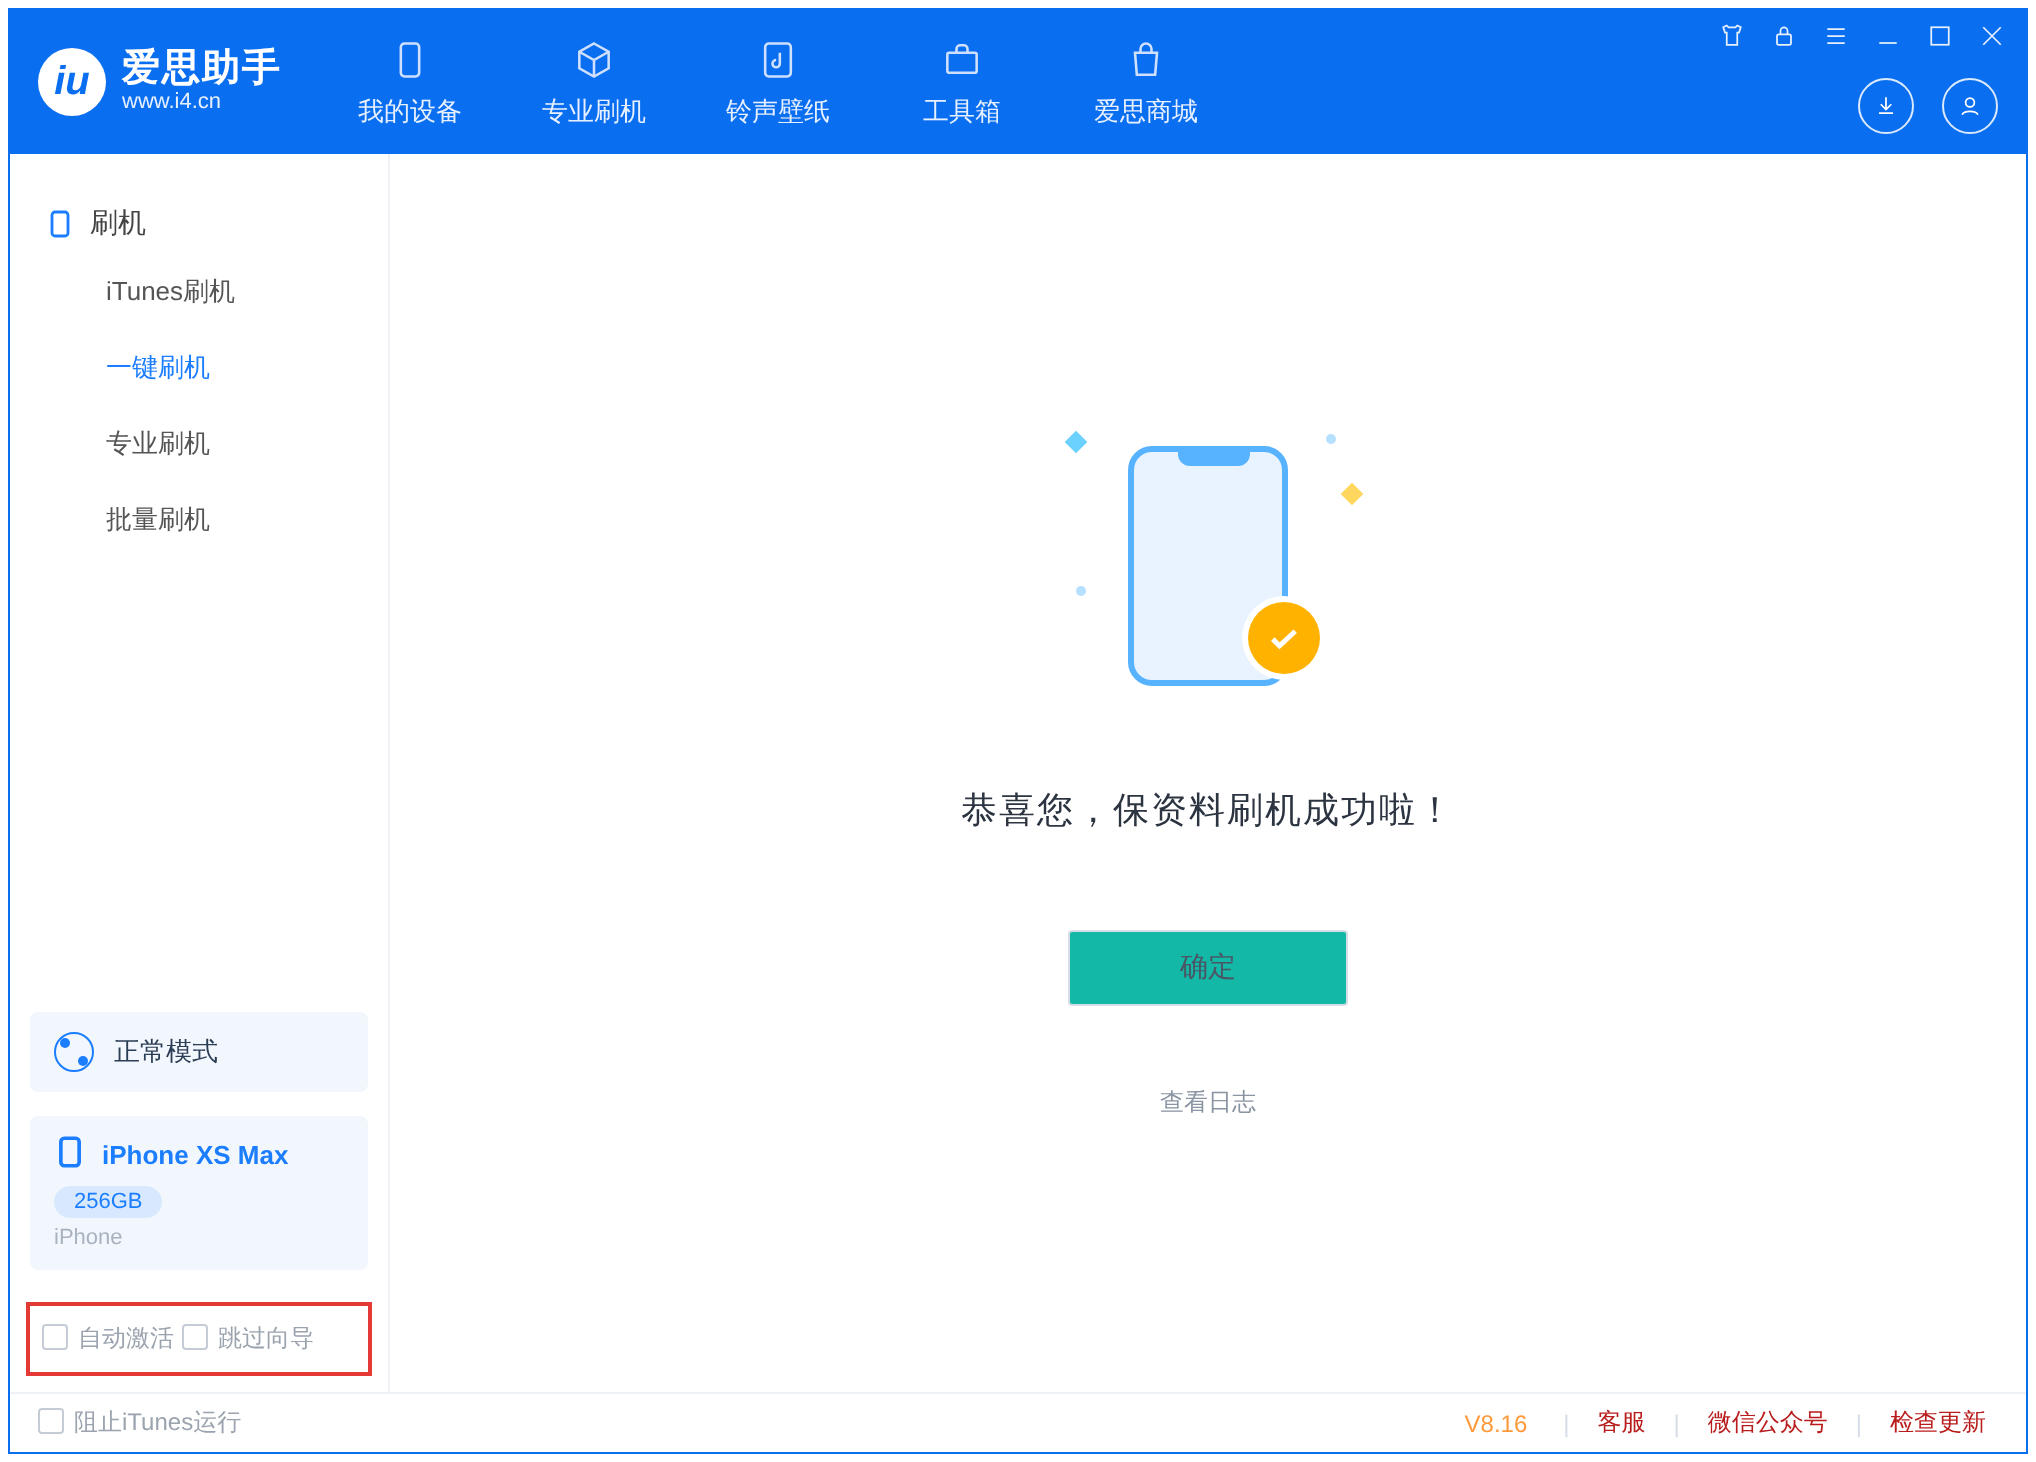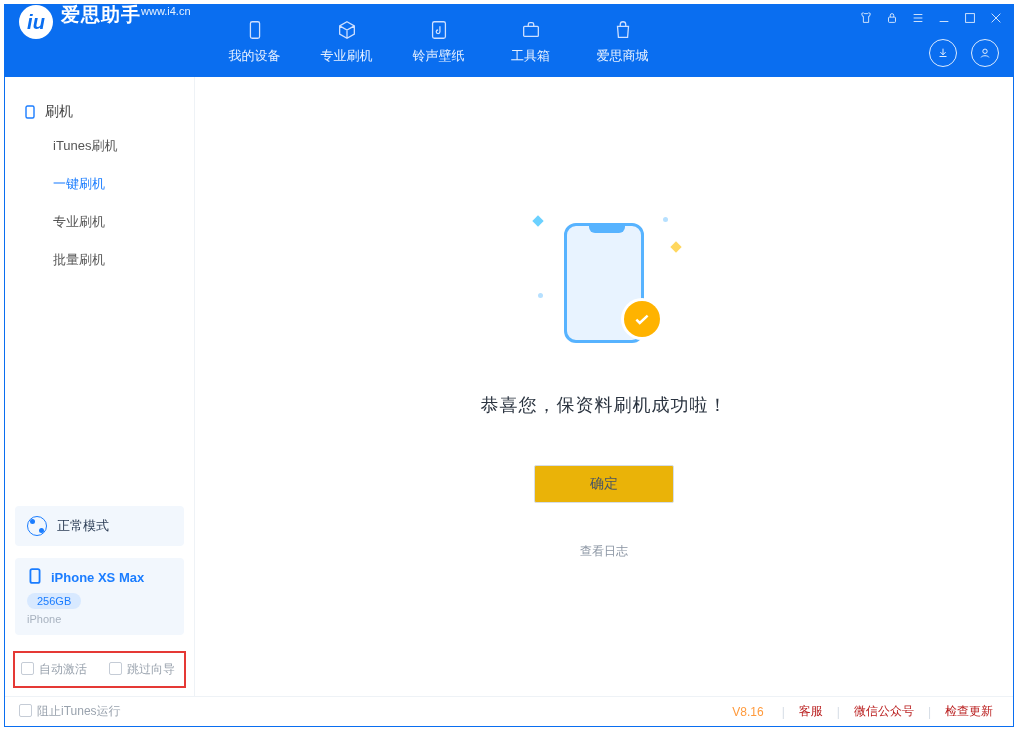--- a/index.html
+++ b/index.html
@@ -1,22 +1,22 @@
 <!DOCTYPE html>
 <html><head>
 <meta charset="utf-8">
 <style>
 * { margin: 0; padding: 0; box-sizing: border-box; font-family: "Microsoft YaHei", sans-serif; }
 body { background: #fff; display: flex; justify-content: center; align-items: flex-start; padding: 4px; }
 .window { width: 1010px; height: 723px; border: 1px solid #0a6ef0; display: flex; flex-direction: column; background: #fff; }
 
 .titlebar { height: 72px; background: linear-gradient(#0a6ef0,#0a6ef0); display: flex; align-items: stretch; color: #fff; position: relative; }
-.logo-area { display: flex; padding: 0 18px 0 14px; }
+.logo-area { display: flex; align-items: center; padding: 0 18px 0 14px; }
 .logo-circle { width: 34px; height: 34px; border-radius: 50%; background: #fff; display: flex; align-items: center; justify-content: center; color: #0a6ef0; font-weight: 900; font-size: 20px; margin-right: 8px; font-style: italic; }
-.logo-text { display: flex; flex-direction: row; line-height: 1.1; }
+.logo-text { display: flex; flex-direction: column; line-height: 1.1; }
 .logo-main { font-size: 19px; font-weight: 600; letter-spacing: 1px; }
 .logo-sub { font-size: 11px; opacity: .9; }
 
 .nav-tabs { display: flex; align-items: stretch; justify-content: flex-end; }
 .nav-tab { width: 92px; display: flex; flex-direction: column; align-items: center; justify-content: center; gap: 4px; cursor: pointer; font-size: 13px; color: #e6f0ff; }
 .nav-tab.active { background: rgba(255,255,255,.12); color: #fff; }
 .nav-tab .nav-icon { width: 26px; height: 26px; display: flex; align-items: center; justify-content: center; }
 .nav-tab svg { stroke: #cfe0ff; fill: none; stroke-width: 1.4; }
 .nav-tab.active svg { stroke: #fff; }
 
@@ -38,37 +38,37 @@
 .mode-card, .device-card { margin: 6px 10px; background: #f2f7fd; border-radius: 4px; padding: 10px 12px; }
 .mode-card { display: flex; align-items: center; gap: 10px; color: #2b3c55; font-size: 13px; }
 .mode-icon { width: 20px; height: 20px; border: 1.5px solid #1b7dff; border-radius: 50%; position: relative; }
 .mode-icon::before, .mode-icon::after { content: ""; position: absolute; width: 5px; height: 5px; border-radius: 50%; background: #1b7dff; }
 .mode-icon::before { top: 2px; left: 2px; }
 .mode-icon::after { bottom: 2px; right: 2px; }
 .device-card .dev-row { display: flex; align-items: center; gap: 8px; color: #1b7dff; font-weight: 600; font-size: 13px; }
 .dev-badge { margin-top: 6px; display: inline-block; background: #d8e9ff; color: #1b7dff; border-radius: 10px; padding: 2px 10px; font-size: 11px; }
 .dev-sub { margin-top: 4px; color: #a8b2bf; font-size: 11px; }
 
-.checkbox-row { border: 2px solid #e53935; margin: 10px 8px 8px 8px; padding: 8px 6px; display: flex; gap: 22px; align-items: center; font-size: 12px; color: #9aa3ae; }
+.checkbox-row { border: 2px solid #e53935; margin: 10px 8px 8px 8px; padding: 8px 6px; display: flex; gap: 4px; align-items: center; font-size: 12px; color: #9aa3ae; }
 .cb { width: 13px; height: 13px; border: 1px solid #c5ccd6; border-radius: 2px; display: inline-block; margin-right: 5px; vertical-align: -2px; }
 
 .main { flex: 1; position: relative; background: #fff; display: flex; flex-direction: column; align-items: center; justify-content: center; gap: 40px; }
 .illus { width: 120px; height: 140px; position: relative; }
 .phone { position: absolute; left: 20px; top: 10px; width: 80px; height: 120px; border: 3px solid #57b3ff; border-radius: 12px; background: #e8f3ff; }
 .phone::before { content: ""; position: absolute; top: -3px; left: 22px; width: 36px; height: 10px; background: #57b3ff; border-radius: 0 0 6px 6px; }
 .check-badge { position: absolute; right: 4px; bottom: 16px; width: 36px; height: 36px; background: #ffb300; border-radius: 50%; display: flex; align-items: center; justify-content: center; box-shadow: 0 0 0 3px #fff; }
 .spark { position: absolute; width: 8px; height: 8px; background: #ffd75e; transform: rotate(45deg); }
 .spark.s1 { top: 4px; left: -10px; background: #6bd1ff; }
 .spark.s2 { top: 30px; right: -16px; }
 .dot { position: absolute; width: 5px; height: 5px; border-radius: 50%; background: #b6e0ff; }
 .dot.d1 { top: 80px; left: -6px; }
 .dot.d2 { top: 4px; right: -4px; }
 
 .success-text { font-size: 18px; color: #2b3440; letter-spacing: 1px; }
-.ok-btn { margin-top: 8px; width: 140px; height: 38px; border: 1px solid #d6dde6; background: #eab308; color: #4a5565; font-size: 14px; cursor: pointer; border-radius: 2px; }
+.ok-btn { margin-top: 8px; width: 140px; height: 38px; border: 1px solid #d6dde6; background: #14b8a6; color: #4a5565; font-size: 14px; cursor: pointer; border-radius: 2px; }
 .log-link { color: #8a94a2; font-size: 12px; cursor: pointer; }
 
 .statusbar { height: 30px; border-top: 1px solid #eef2f6; display: flex; align-items: center; padding: 0 14px; font-size: 12px; color: #9aa3ae; }
 .statusbar .left { display: flex; align-items: center; gap: 6px; }
 .statusbar .right { margin-left: auto; display: flex; align-items: center; gap: 8px; }
 .statusbar .ver { color: #ff9a3c; margin-right: 10px; }
 .statusbar .sep { color: #d6dde6; }
 .statusbar .slink { color: #b91c1c; cursor: pointer; padding: 0 6px; }
 </style>
 </head>

